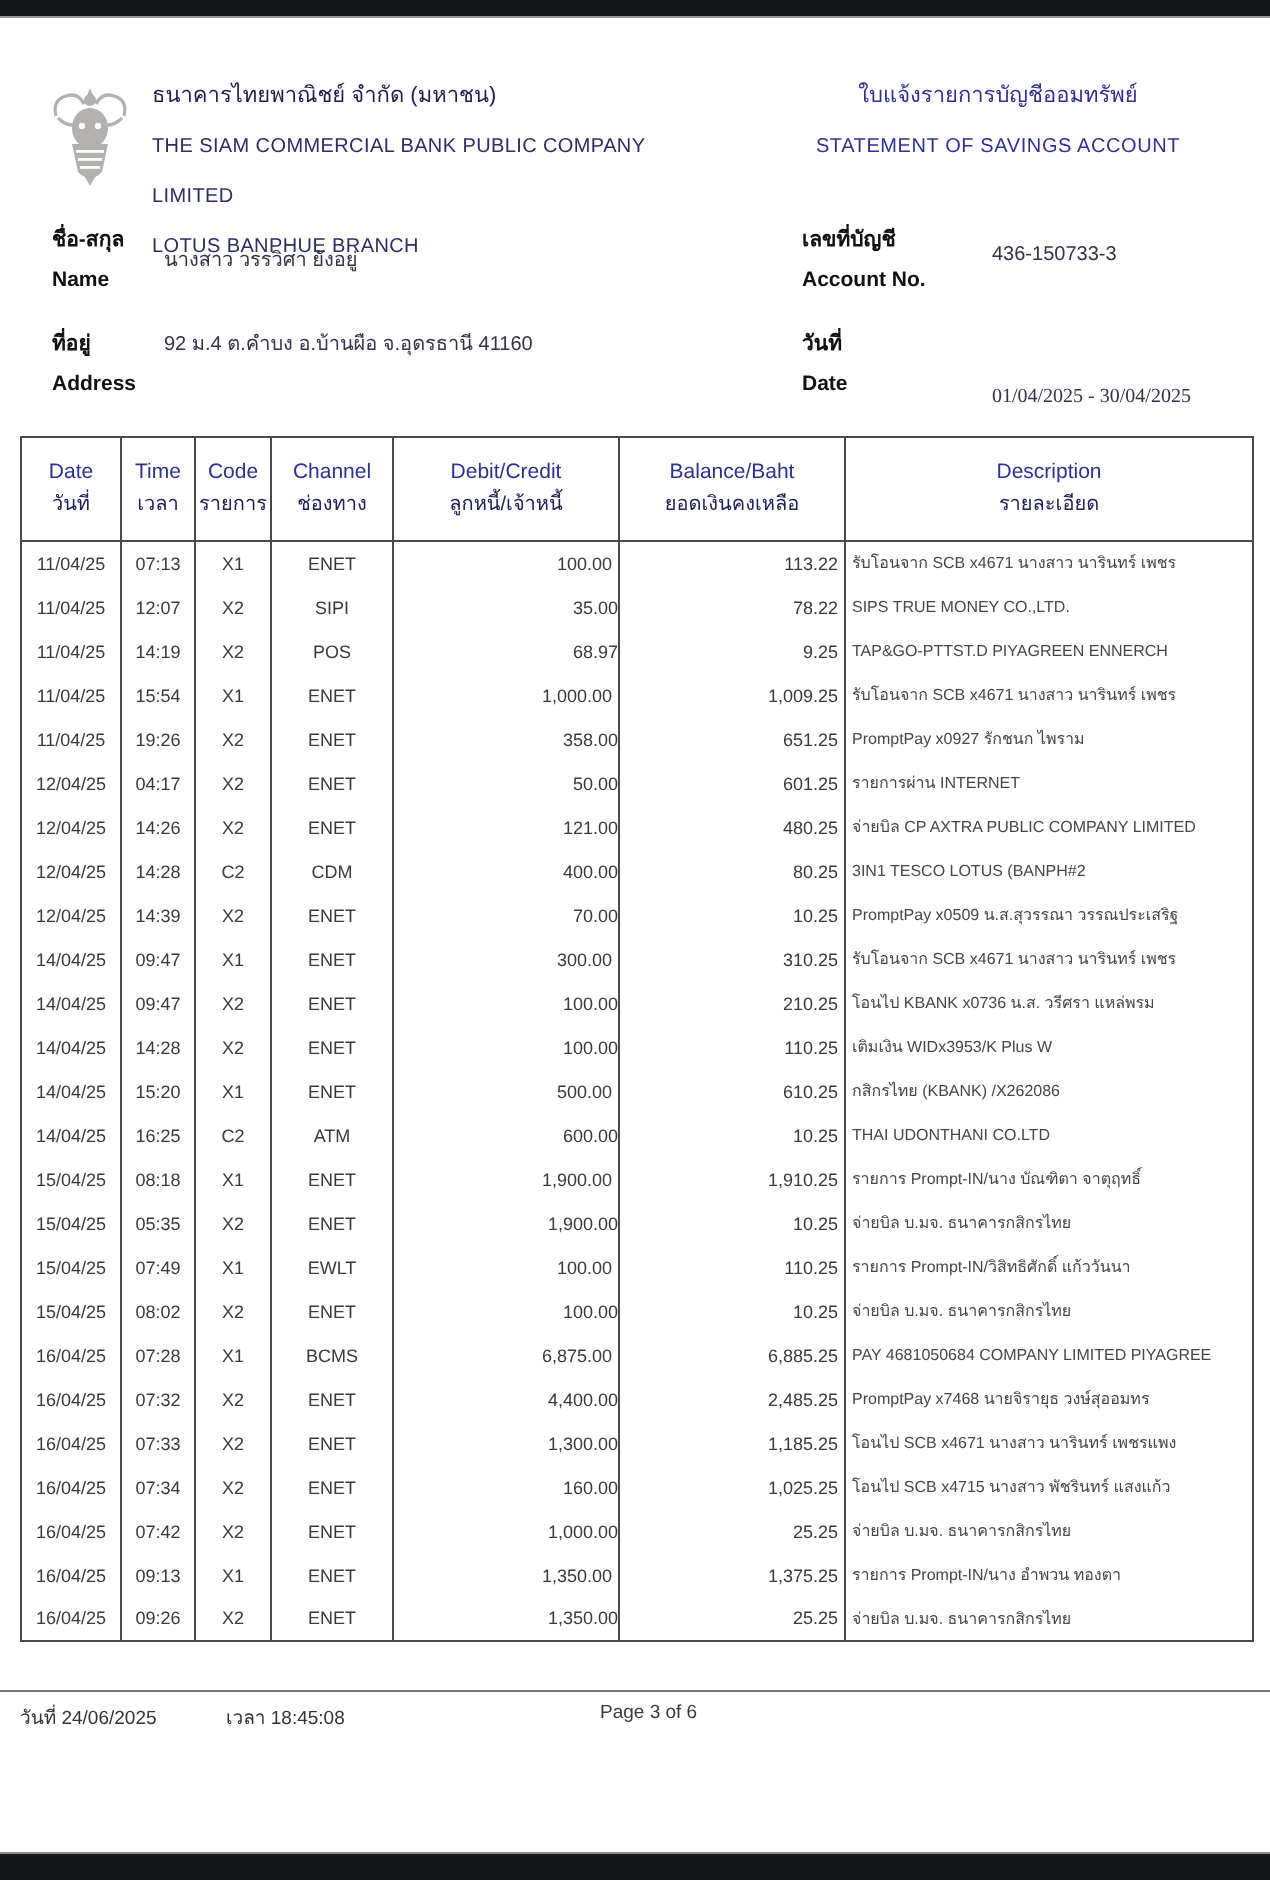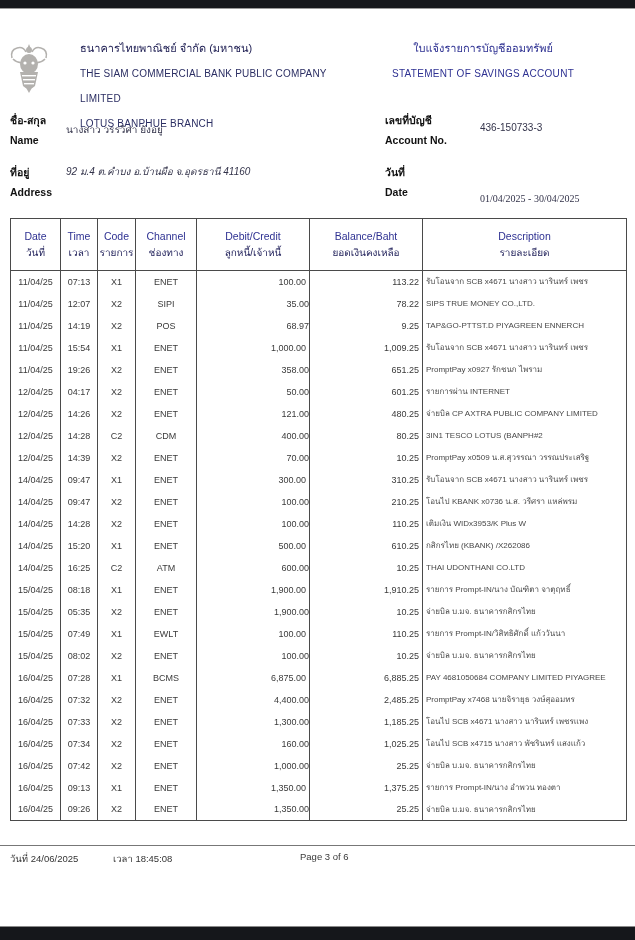--- a/index.html
+++ b/index.html
@@ -8,32 +8,32 @@
     background: #ffffff;
     font-family: "Liberation Sans", sans-serif;
     overflow: hidden;
     position: relative;
   }
   .bar { position: absolute; left: 0; width: 635px; background: #15171b; z-index: 5; }
   .bar-top { top: 0; height: 9px; border-bottom: 1px solid #9a9a9a; }
   .bar-bottom { bottom: 0; height: 14px; border-top: 1px solid #8a8a8a; }
 
   
-  .header { position: absolute; top: 34px; left: 4px; width: 615px; display: flex; gap: 20px; }
+  .header { position: absolute; top: 34px; left: 20px; width: 615px; display: flex; }
   .logo { width: 42px; height: 52px; margin: 8px 10px 0 4px; flex: 0 0 auto; }
   .bank-block { flex: 1 1 auto; padding-top: 2px; }
   .bank-th { font-size: 11px; color: #1d1d52; line-height: 25px; }
   .bank-en, .branch { font-size: 10px; color: #2b2e63; line-height: 25px; letter-spacing: .2px; }
   .title-block { width: 272px; text-align: center; padding-top: 2px; flex: 0 0 auto; }
   .title-th { font-size: 11px; color: #2e3192; line-height: 25px; }
   .title-en { font-size: 10px; color: #2e3192; line-height: 25px; letter-spacing: .3px; }
 
   
   .info { position: absolute; top: 108px; left: 10px; width: 615px; font-size: 10.5px; }
-  .info-row { position: relative; height: 52px; }
+  .info-row { position: relative; height: 52px; margin-left: 16px; }
   .lbl { position: absolute; color: #111; font-weight: bold; }
   .lbl .th { display: block; line-height: 20px; }
   .lbl .en { display: block; line-height: 20px; }
   .val { position: absolute; color: #33334a; font-size: 10px; }
 
   
   .tbl-wrap { position: absolute; top: 218px; left: 10px; }
   table { border-collapse: collapse; table-layout: fixed; width: 616px; border: 1.5px solid #4a4a4a; }
   col.c-date { width: 50px; } col.c-time { width: 37px; } col.c-code { width: 38px; }
   col.c-chan { width: 61px; } col.c-dc { width: 113px; } col.c-bal { width: 113px; }
@@ -113,21 +113,21 @@
       <span class="th">เลขที่บัญชี</span>
       <span class="en">Account No.</span>
     </div>
     <div class="val" style="left:470px; top:14px;">436-150733-3</div>
   </div>
   <div class="info-row">
     <div class="lbl" style="left:0; top:2px;">
       <span class="th">ที่อยู่</span>
       <span class="en">Address</span>
     </div>
-    <div class="val" style="left:56px; top:4px;font-style:italic;">92 ม.4 ต.คำบง อ.บ้านผือ จ.อุดรธานี 41160</div>
+    <div class="val" style="left:56px; top:4px;">92 ม.4 ต.คำบง อ.บ้านผือ จ.อุดรธานี 41160</div>
     <div class="lbl" style="left:375px; top:2px;">
       <span class="th">วันที่</span>
       <span class="en">Date</span>
     </div>
     <div class="val" style="left:470px; top:33px;font-family:Liberation Serif, serif;">01/04/2025 - 30/04/2025</div>
   </div>
 </div>
 
 <div class="tbl-wrap">
   <table>

